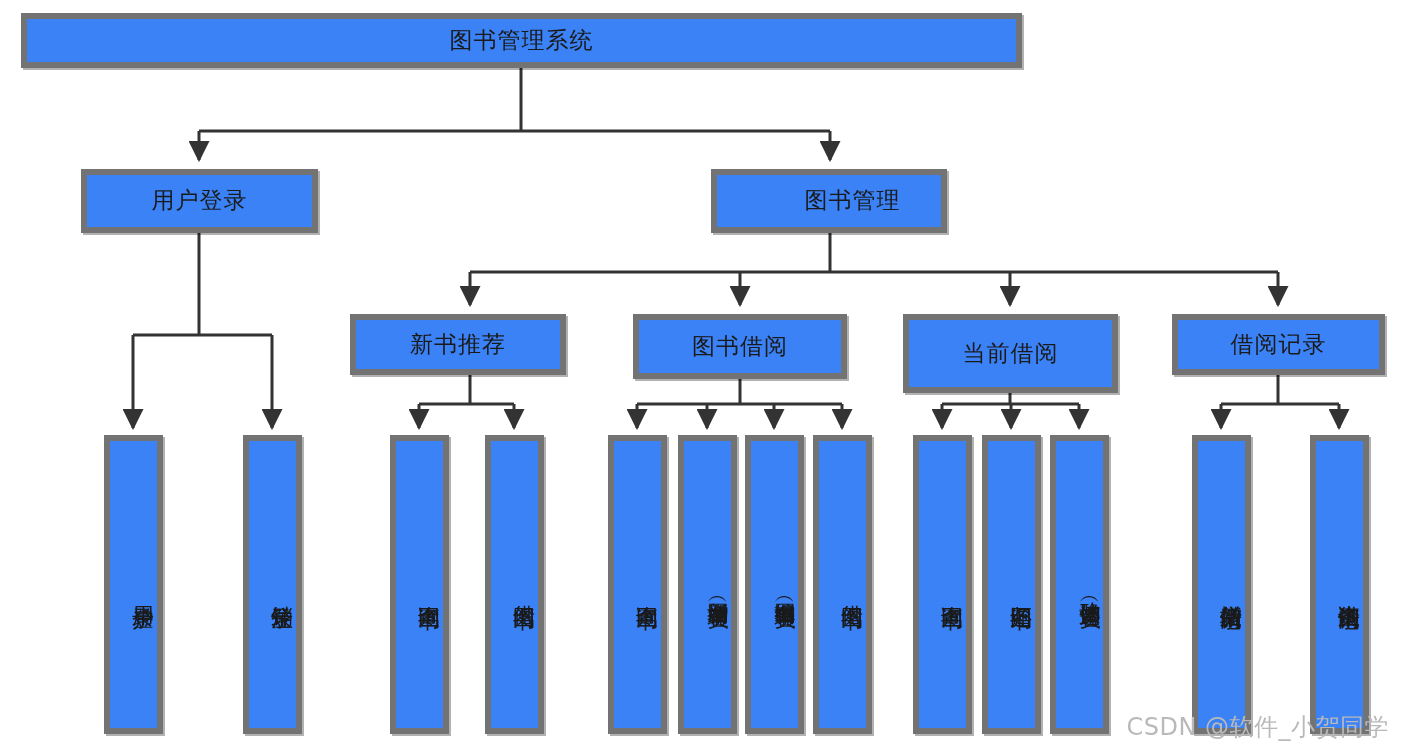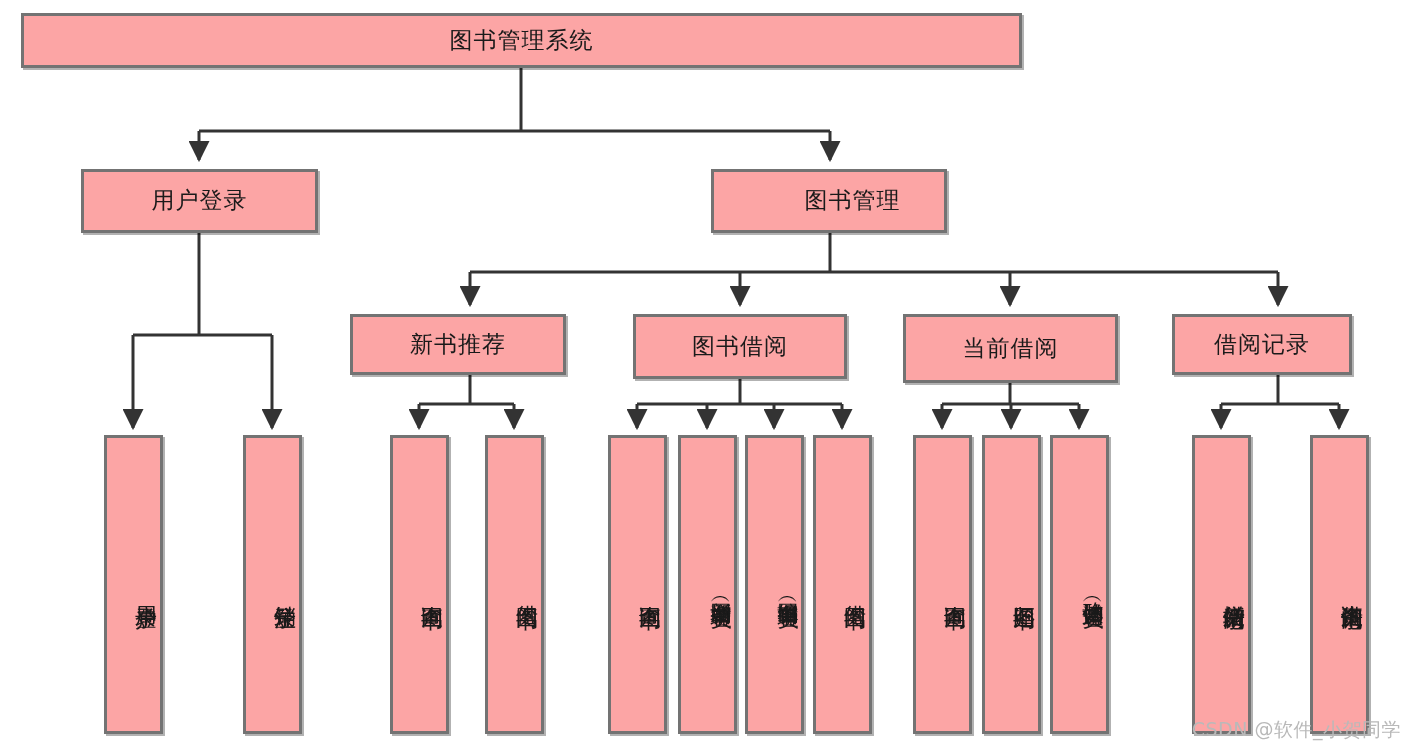--- a/index.html
+++ b/index.html
@@ -20,22 +20,22 @@
   #edges {
     position: absolute;
     left: 0;
     top: 0;
     width: 1405px;
     height: 747px;
   }
   .node {
     position: absolute;
     box-sizing: border-box;
-    background: #fca5a5;
-    border: 3px solid #737373;
+    background: #3b82f6;
+    border: 6px solid #737373;
     box-shadow: 2px 2px 0 rgba(0,0,0,0.30);
     display: flex;
     align-items: center;
     justify-content: center;
     color: #1a1a1a;
     letter-spacing: 1px;
   }
   .node.horizontal {
     font-size: 23px;
     line-height: 1.1;
@@ -47,23 +47,23 @@
     line-height: 1.25;
     align-items: flex-start;
     justify-content: center;
     padding-top: 10px;
   }
   .node.vertical.tall-text {
     font-size: 21px;
   }
   .watermark {
     position: absolute;
-    right: 4px;
+    right: 16px;
     bottom: 4px;
-    font-size: 19px;
+    font-size: 24px;
     color: #b9b9b9;
     white-space: nowrap;
     letter-spacing: 0.5px;
   }
 </style>
 </head>
 <body>
 
 <div id="canvas">
 
@@ -127,24 +127,24 @@
   <div class="node horizontal" style="left:711px; top:169px; width:236px; height:64px;padding-left:47px;">
     <span>图书管理</span>
   </div>
 
   <div class="node horizontal" style="left:350px; top:314px; width:216px; height:61px;">
     <span>新书推荐</span>
   </div>
   <div class="node horizontal" style="left:633px; top:314px; width:214px; height:65px;">
     <span>图书借阅</span>
   </div>
-  <div class="node horizontal" style="left:903px; top:314px; width:215px; height:69px;">
+  <div class="node horizontal" style="left:903px; top:314px; width:215px; height:79px;">
     <span>当前借阅</span>
   </div>
-  <div class="node horizontal" style="left:1172px; top:314px; width:180px; height:61px;">
+  <div class="node horizontal" style="left:1172px; top:314px; width:213px; height:61px;">
     <span>借阅记录</span>
   </div>
 
   <div class="node vertical" style="left:104px; top:435px; width:59px; height:299px;">
     <span>用户登录</span>
   </div>
   <div class="node vertical" style="left:243px; top:435px; width:59px; height:299px;">
     <span>注销登录</span>
   </div>
 

